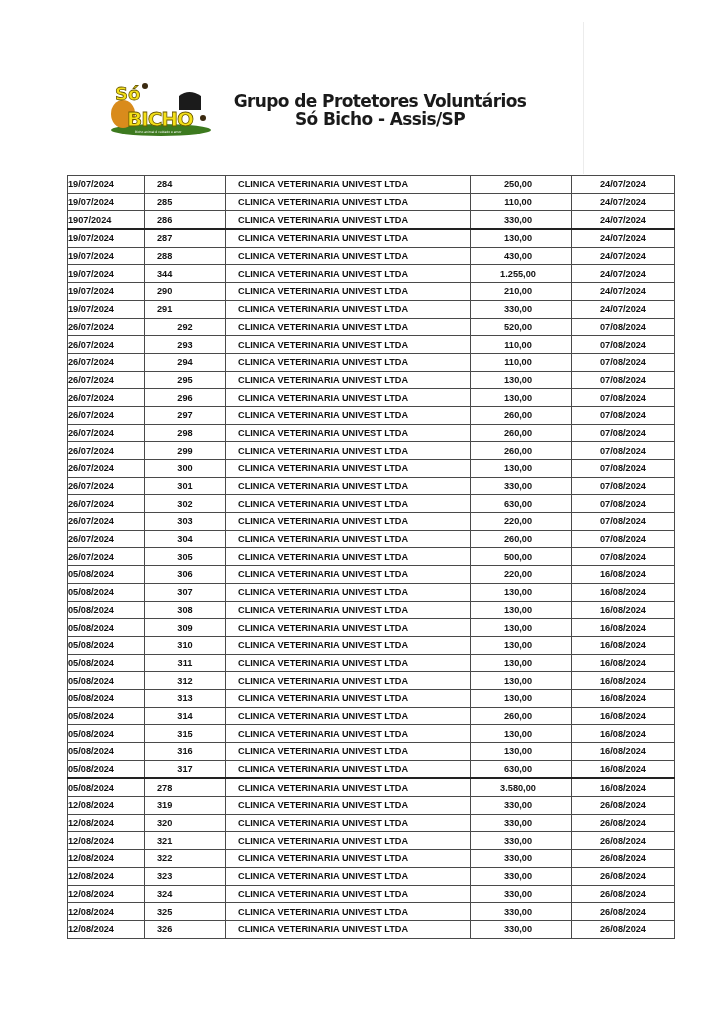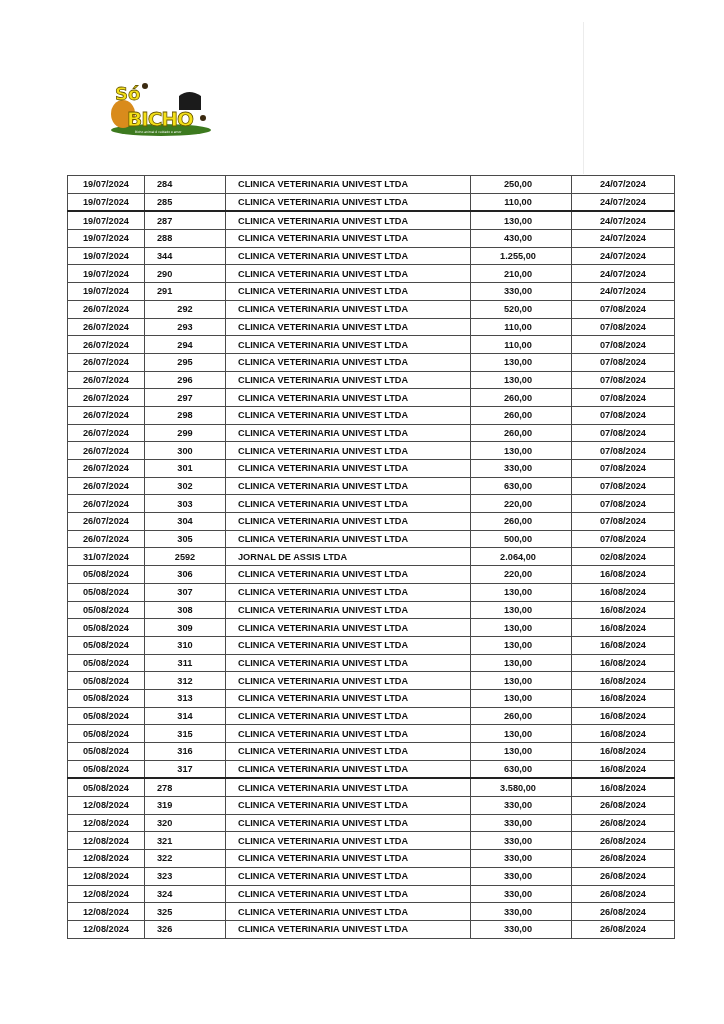--- a/index.html
+++ b/index.html
@@ -4,21 +4,21 @@
   <style>
     html, body { margin: 0; padding: 0; background: #ffffff; }
     body { width: 724px; height: 1024px; position: relative; overflow: hidden; font-family: "Liberation Sans", sans-serif; color: #111; }
     .faint-line { position: absolute; left: 583px; top: 22px; width: 1px; height: 152px; background: #ececec; }
     .header { position: absolute; left: 100px; top: 76px; width: 440px; height: 64px; }
     .logo { position: absolute; left: 5px; top: 2px; width: 108px; height: 60px; }
     .title { position: absolute; left: 130px; top: 16px; width: 300px; text-align: center; font-family: "DejaVu Sans", sans-serif; font-weight: bold; font-size: 17px; line-height: 18px; letter-spacing: -0.6px; color: #1a1a1a; }
     .title div { white-space: nowrap; }
     table.records { position: absolute; left: 67px; top: 175px; width: 578px; border-collapse: collapse; border: 1.5px solid #3a3a3a; table-layout: fixed; }
     table.records td { border: 1px solid #4a4a4a; height: 16.7px; padding: 0; font-size: 9.2px; font-weight: bold; line-height: 16px; white-space: nowrap; overflow: hidden; }
-    td.c-date { width: 76px; text-align: center; }
+    td.c-date { width: 76px; }
     td.c-num { width: 68px; padding-left: 12px !important; }
     td.c-num.ctr { text-align: center; padding-left: 0 !important; border-radius: 8px; }
     td.c-name { width: 232px; padding-left: 12px !important; }
     td.c-val { width: 94px; text-align: center; padding-right: 6px !important; }
     td.c-pay { width: 102px; text-align: center; }
     tr.thick-top td { border-top: 2px solid #222; }
   </style>
 </head>
 <body>
 
@@ -28,38 +28,49 @@
   <svg class="logo" viewBox="0 0 108 60">
     <ellipse cx="56" cy="52" rx="50" ry="6" fill="#3d7a1f"></ellipse>
     <ellipse cx="18" cy="36" rx="12" ry="14" fill="#d98b1c"></ellipse>
     <path d="M74 18 q10 -8 22 0 l0 14 l-22 0 z" fill="#1b1b1b"></path>
     <text x="10" y="22" font-family="DejaVu Sans, sans-serif" font-weight="bold" font-size="18" fill="#f4e017" stroke="#6b5a00" stroke-width="0.8">Só</text>
     <text x="22" y="48" font-family="DejaVu Sans, sans-serif" font-weight="bold" font-size="20" fill="#f4e017" stroke="#6b5a00" stroke-width="0.8" letter-spacing="-1">BICHO</text>
     <circle cx="40" cy="8" r="3" fill="#3b2a10"></circle>
     <circle cx="98" cy="40" r="3" fill="#3b2a10"></circle>
     <text x="30" y="55" font-family="DejaVu Sans, sans-serif" font-size="3" fill="#ffffff">Bicho animal é cuidado e amor</text>
   </svg>
+  <div class="title">
+    <div>Grupo de Protetores Voluntários</div>
+    <div>Só Bicho - Assis/SP</div>
+  </div>
 </div>
 
 <table class="records">
   <tbody id="records-body">
       <tr>
         <td class="c-date">19/07/2024</td>
         <td class="c-num">284</td>
         <td class="c-name">CLINICA VETERINARIA UNIVEST LTDA</td>
         <td class="c-val">250,00</td>
         <td class="c-pay">24/07/2024</td>
       </tr>
       <tr>
         <td class="c-date">19/07/2024</td>
         <td class="c-num">285</td>
         <td class="c-name">CLINICA VETERINARIA UNIVEST LTDA</td>
         <td class="c-val">110,00</td>
         <td class="c-pay">24/07/2024</td>
       </tr>
+      <tr>
+        <td class="c-date">1907/2024</td>
+        <td class="c-num">286</td>
+        <td class="c-name">CLINICA VETERINARIA UNIVEST LTDA</td>
+        <td class="c-val">330,00</td>
+        <td class="c-pay">24/07/2024</td>
+      </tr>
       <tr class="thick-top">
         <td class="c-date">19/07/2024</td>
         <td class="c-num">287</td>
         <td class="c-name">CLINICA VETERINARIA UNIVEST LTDA</td>
         <td class="c-val">130,00</td>
         <td class="c-pay">24/07/2024</td>
       </tr>
       <tr>
         <td class="c-date">19/07/2024</td>
         <td class="c-num">288</td>
@@ -178,27 +189,20 @@
         <td class="c-name">CLINICA VETERINARIA UNIVEST LTDA</td>
         <td class="c-val">260,00</td>
         <td class="c-pay">07/08/2024</td>
       </tr>
       <tr>
         <td class="c-date">26/07/2024</td>
         <td class="c-num ctr">305</td>
         <td class="c-name">CLINICA VETERINARIA UNIVEST LTDA</td>
         <td class="c-val">500,00</td>
         <td class="c-pay">07/08/2024</td>
-      </tr>
-      <tr>
-        <td class="c-date">31/07/2024</td>
-        <td class="c-num ctr">2592</td>
-        <td class="c-name">JORNAL DE ASSIS LTDA</td>
-        <td class="c-val">2.064,00</td>
-        <td class="c-pay">02/08/2024</td>
       </tr>
       <tr>
         <td class="c-date">05/08/2024</td>
         <td class="c-num ctr">306</td>
         <td class="c-name">CLINICA VETERINARIA UNIVEST LTDA</td>
         <td class="c-val">220,00</td>
         <td class="c-pay">16/08/2024</td>
       </tr>
       <tr>
         <td class="c-date">05/08/2024</td>

